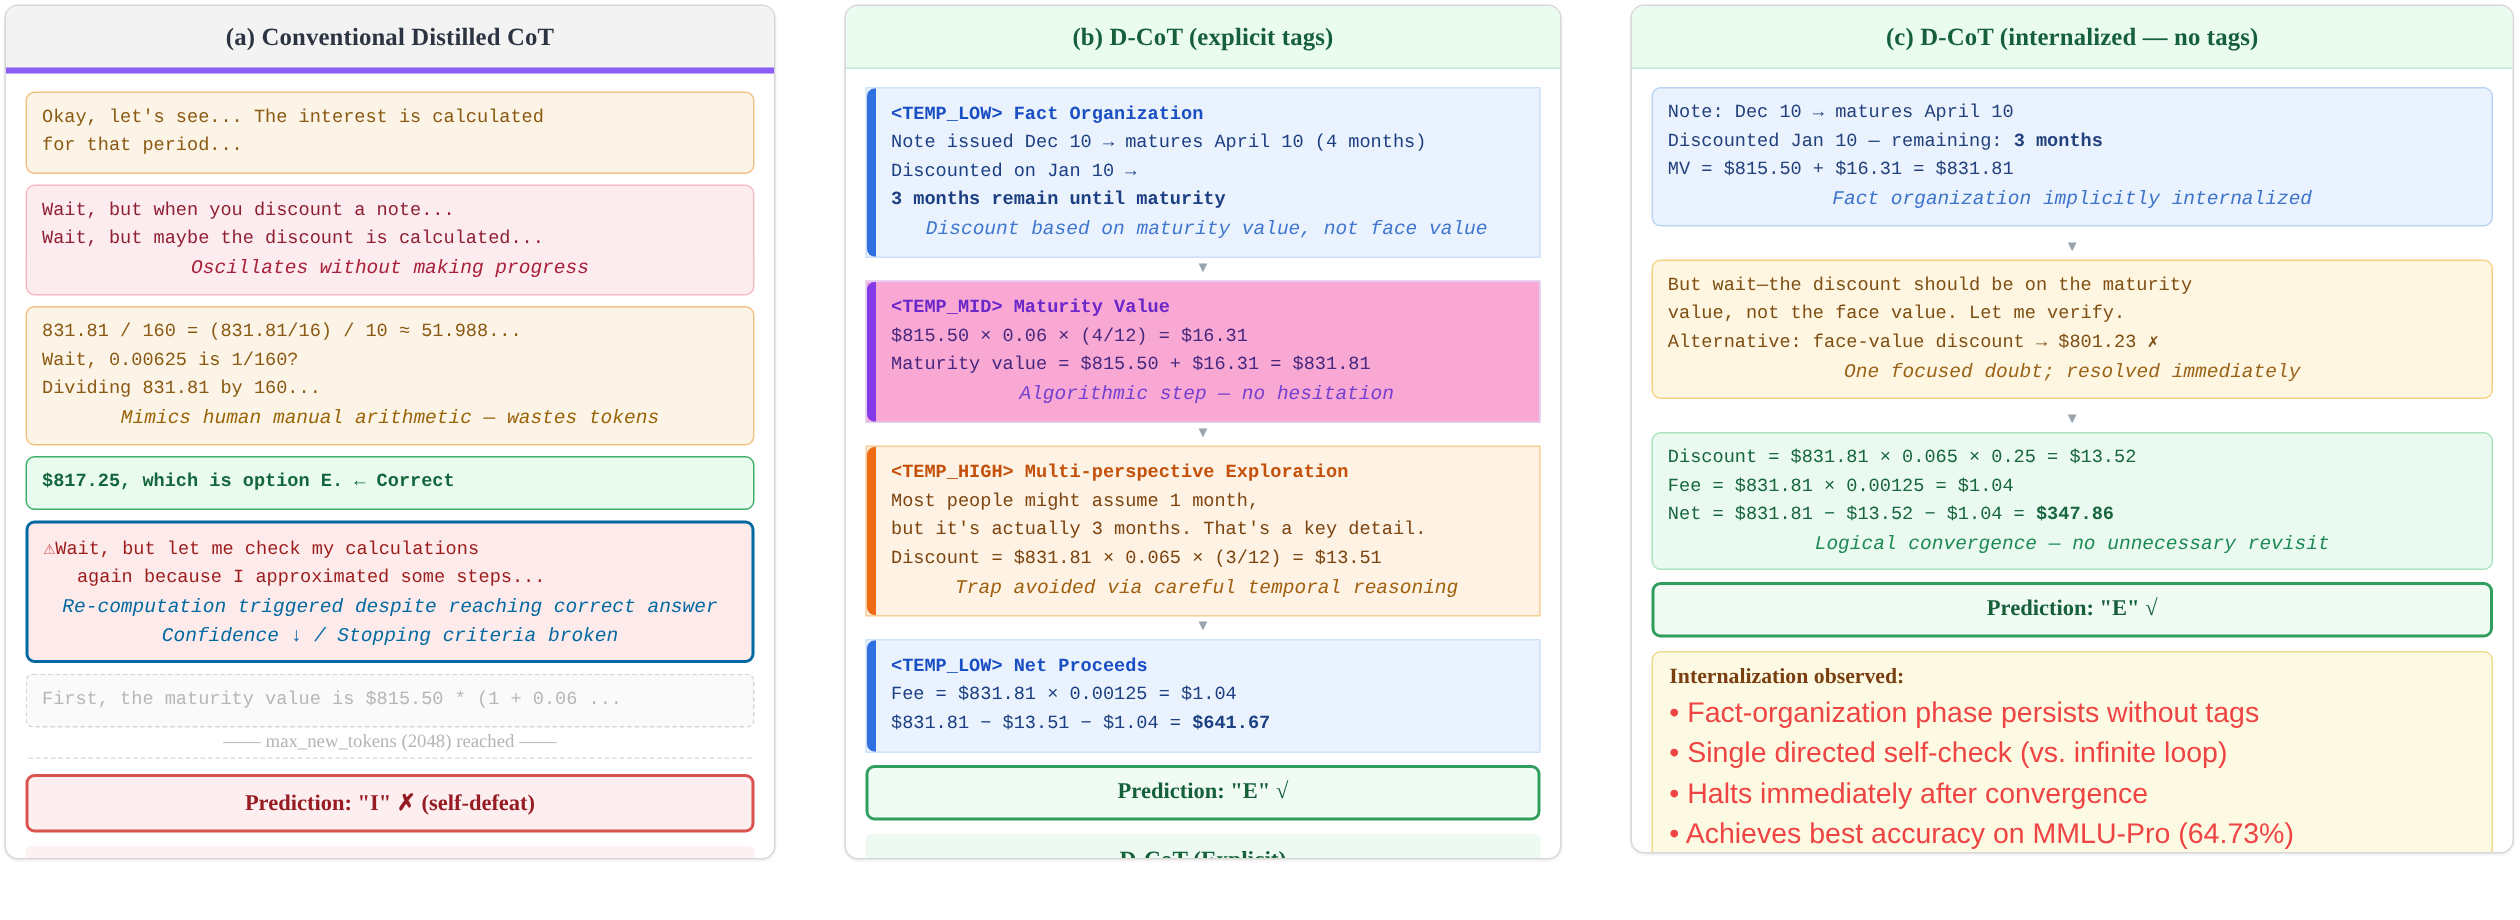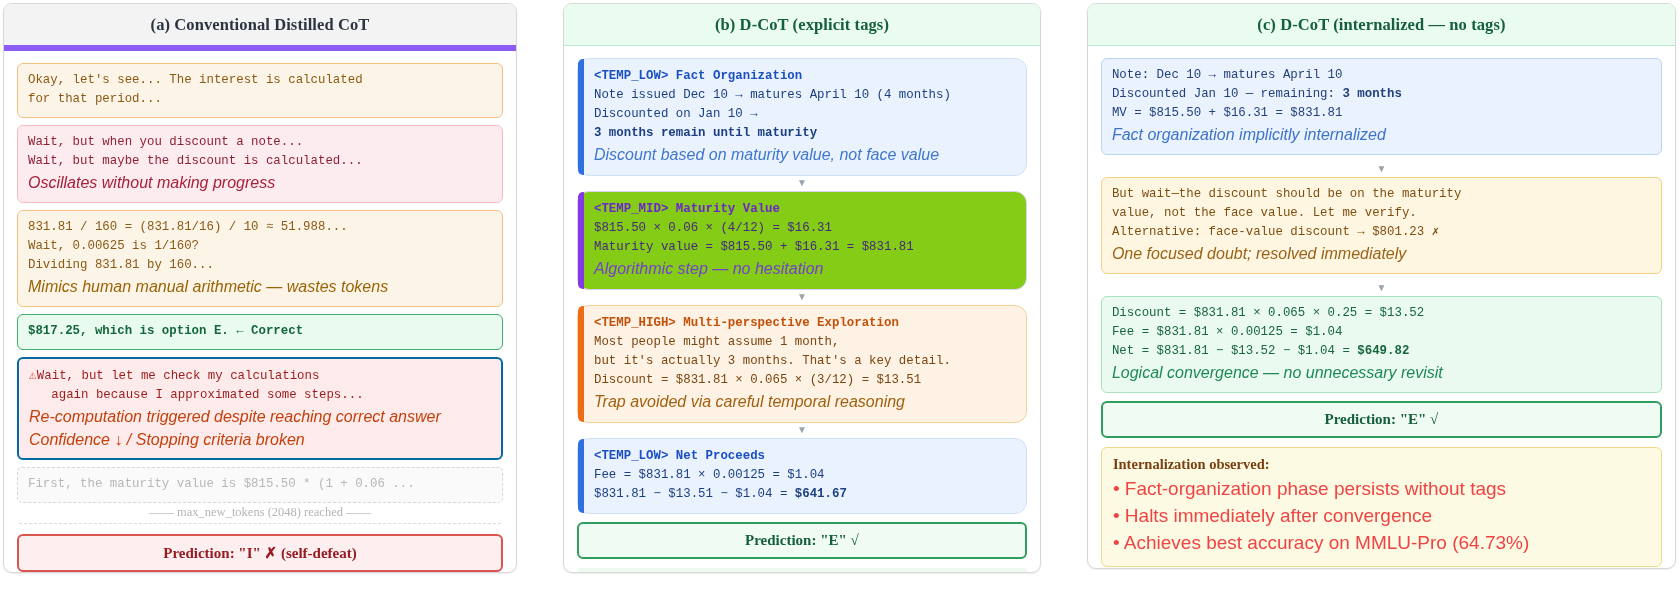--- a/index.html
+++ b/index.html
@@ -35,21 +35,21 @@
   .panel-b { width: 490px; height: 570px; }
   .panel-c { width: 604px; height: 566px; }
 
   .panel-head {
     text-align: center;
     font-weight: bold;
     font-size: 16.5px;
     padding: 11px 8px 10px;
     letter-spacing: .1px;
   }
-  .head-gray  { background:#f3f3f3; color:#2b3440; border-bottom:6px solid #8b5cf6; }
+  .head-gray  { background:#f3f3f3; color:#2b3440; border-bottom:4px solid #8b5cf6; }
   .head-green { background:#eafbf0; color:#15603a; border-bottom:1px solid #bde9cf; }
 
   .panel-body {
     padding: 12px 13px 10px;
     flex: 1 1 auto;
     box-sizing: border-box;
   }
 
   
   .blk {
@@ -59,66 +59,67 @@
     margin-bottom: 7px;
     box-sizing: border-box;
   }
   .mono {
     font-family: "Liberation Mono", "DejaVu Sans Mono", monospace;
     font-size: 12.4px;
     line-height: 1.54;
     white-space: pre-wrap;
   }
   .note {
-    font-family: Liberation Sans, sans-serif;
+    font-family: Liberation Mono, monospace;
     font-style: italic;
-    font-size: 16px;
+    font-size: 13px;
     line-height: 1.35;
     margin-top: 1px;
+    text-align: center;
   }
   .bold { font-weight: bold; }
 
   
   .v-orange { background:#fdf4e8; border-color:#f2c181; color:#8a5a13; }
   .v-orange .note { color:#9a6508; }
   .v-pink   { background:#fdecef; border-color:#f5bcc6; color:#8f2034; }
   .v-pink .note { color:#a8203a; }
   .v-green  { background:#e9fbef; border-color:#3fae6a; color:#14663c; }
   .v-red-strong { background:#fdeaea; border:2px solid #0369a1; color:#9b1c1c; }
-  .v-red-strong .note { color:#c2410c; }
+  .v-red-strong .note { color:#0369a1; }
   .v-greenlt { background:#ebfaf0; border-color:#a9e3c0; color:#17663e; }
   .v-greenlt .note { color:#1d8a55; }
   .v-bluelt { background:#eaf2fd; border-color:#b9d4f4; color:#23417c; }
   .v-bluelt .note { color:#3d74cb; }
   .v-amberlt { background:#fff6e2; border-color:#f5cf82; color:#7e4f12; }
   .v-amberlt .note { color:#996318; }
   .v-yellow { background:#fdfae3; border-color:#f0d98a; color:#7a3f10; }
 
   
   .barblk {
     position: relative;
-    border-radius: 12px;
+    border-radius: 0;
     padding: 8px 11px 9px 16px;
     margin-bottom: 0;
     box-sizing: border-box;
     border: 1px solid transparent;
   }
   .barblk .bar {
     position: absolute; left: 0; top: 0; bottom: 0; width: 6px;
     border-radius: 5px 0 0 5px;
   }
   .tag { font-weight: bold; }
 
   .bb-blue   { background:#eaf2fd; border-color:#cfe1f8; }
   .bb-blue .bar { background:#2f6fe0; }
   .bb-blue, .bb-blue .mono { color:#1b3f82; }
   .bb-blue .tag { color:#1a4fc4; }
   .bb-blue .note { color:#3f77d0; }
 
-  .bb-purple { background:#84cc16; border-color:#ddd2f6; }
+  .bb-purple { background:#f9a8d4; border-color:#ddd2f6; }
   .bb-purple .bar { background:#8639e6; }
   .bb-purple, .bb-purple .mono { color:#46287f; }
   .bb-purple .tag { color:#6b27c9; }
   .bb-purple .note { color:#7340cf; }
 
   .bb-orange { background:#fdf2e3; border-color:#f6cf98; }
   .bb-orange .bar { background:#ef6c16; }
   .bb-orange, .bb-orange .mono { color:#7d4510; }
   .bb-orange .tag { color:#c4500a; }
   .bb-orange .note { color:#a1600f; }
@@ -290,30 +291,31 @@
         <div class="mono">But wait—the discount should be on the maturity
 value, not the face value. Let me verify.
 Alternative: face-value discount → $801.23 ✗</div>
         <div class="note">One focused doubt; resolved immediately</div>
       </div>
       <div class="conn">▼</div>
 
       <div class="blk v-greenlt">
         <div class="mono"><span>Discount = $831.81 × 0.065 × 0.25 = $13.52
 Fee = $831.81 × 0.00125 = $1.04
-Net = $831.81 − $13.52 − $1.04 = </span><span class="bold">$649.82</span></div>
+Net = $831.81 − $13.52 − $1.04 = </span><span class="bold">$347.86</span></div>
         <div class="note">Logical convergence — no unnecessary revisit</div>
       </div>
 
       <div class="pred pred-good">Prediction: "E" √</div>
 
       <div class="blk v-yellow" style="margin-top:9px;padding:8px 11px 9px;">
         <div class="obs-title">Internalization observed:</div>
         <ul class="bullets">
           <li>• Fact-organization phase persists without tags</li>
+          <li>• Single directed self-check (vs. infinite loop)</li>
           <li>• Halts immediately after convergence</li>
           <li>• Achieves best accuracy on MMLU-Pro (64.73%)</li>
         </ul>
       </div>
 
       <div class="verdict verdict-good">D-CoT (Internalized)</div>
 
     </div>
   </div>
 

